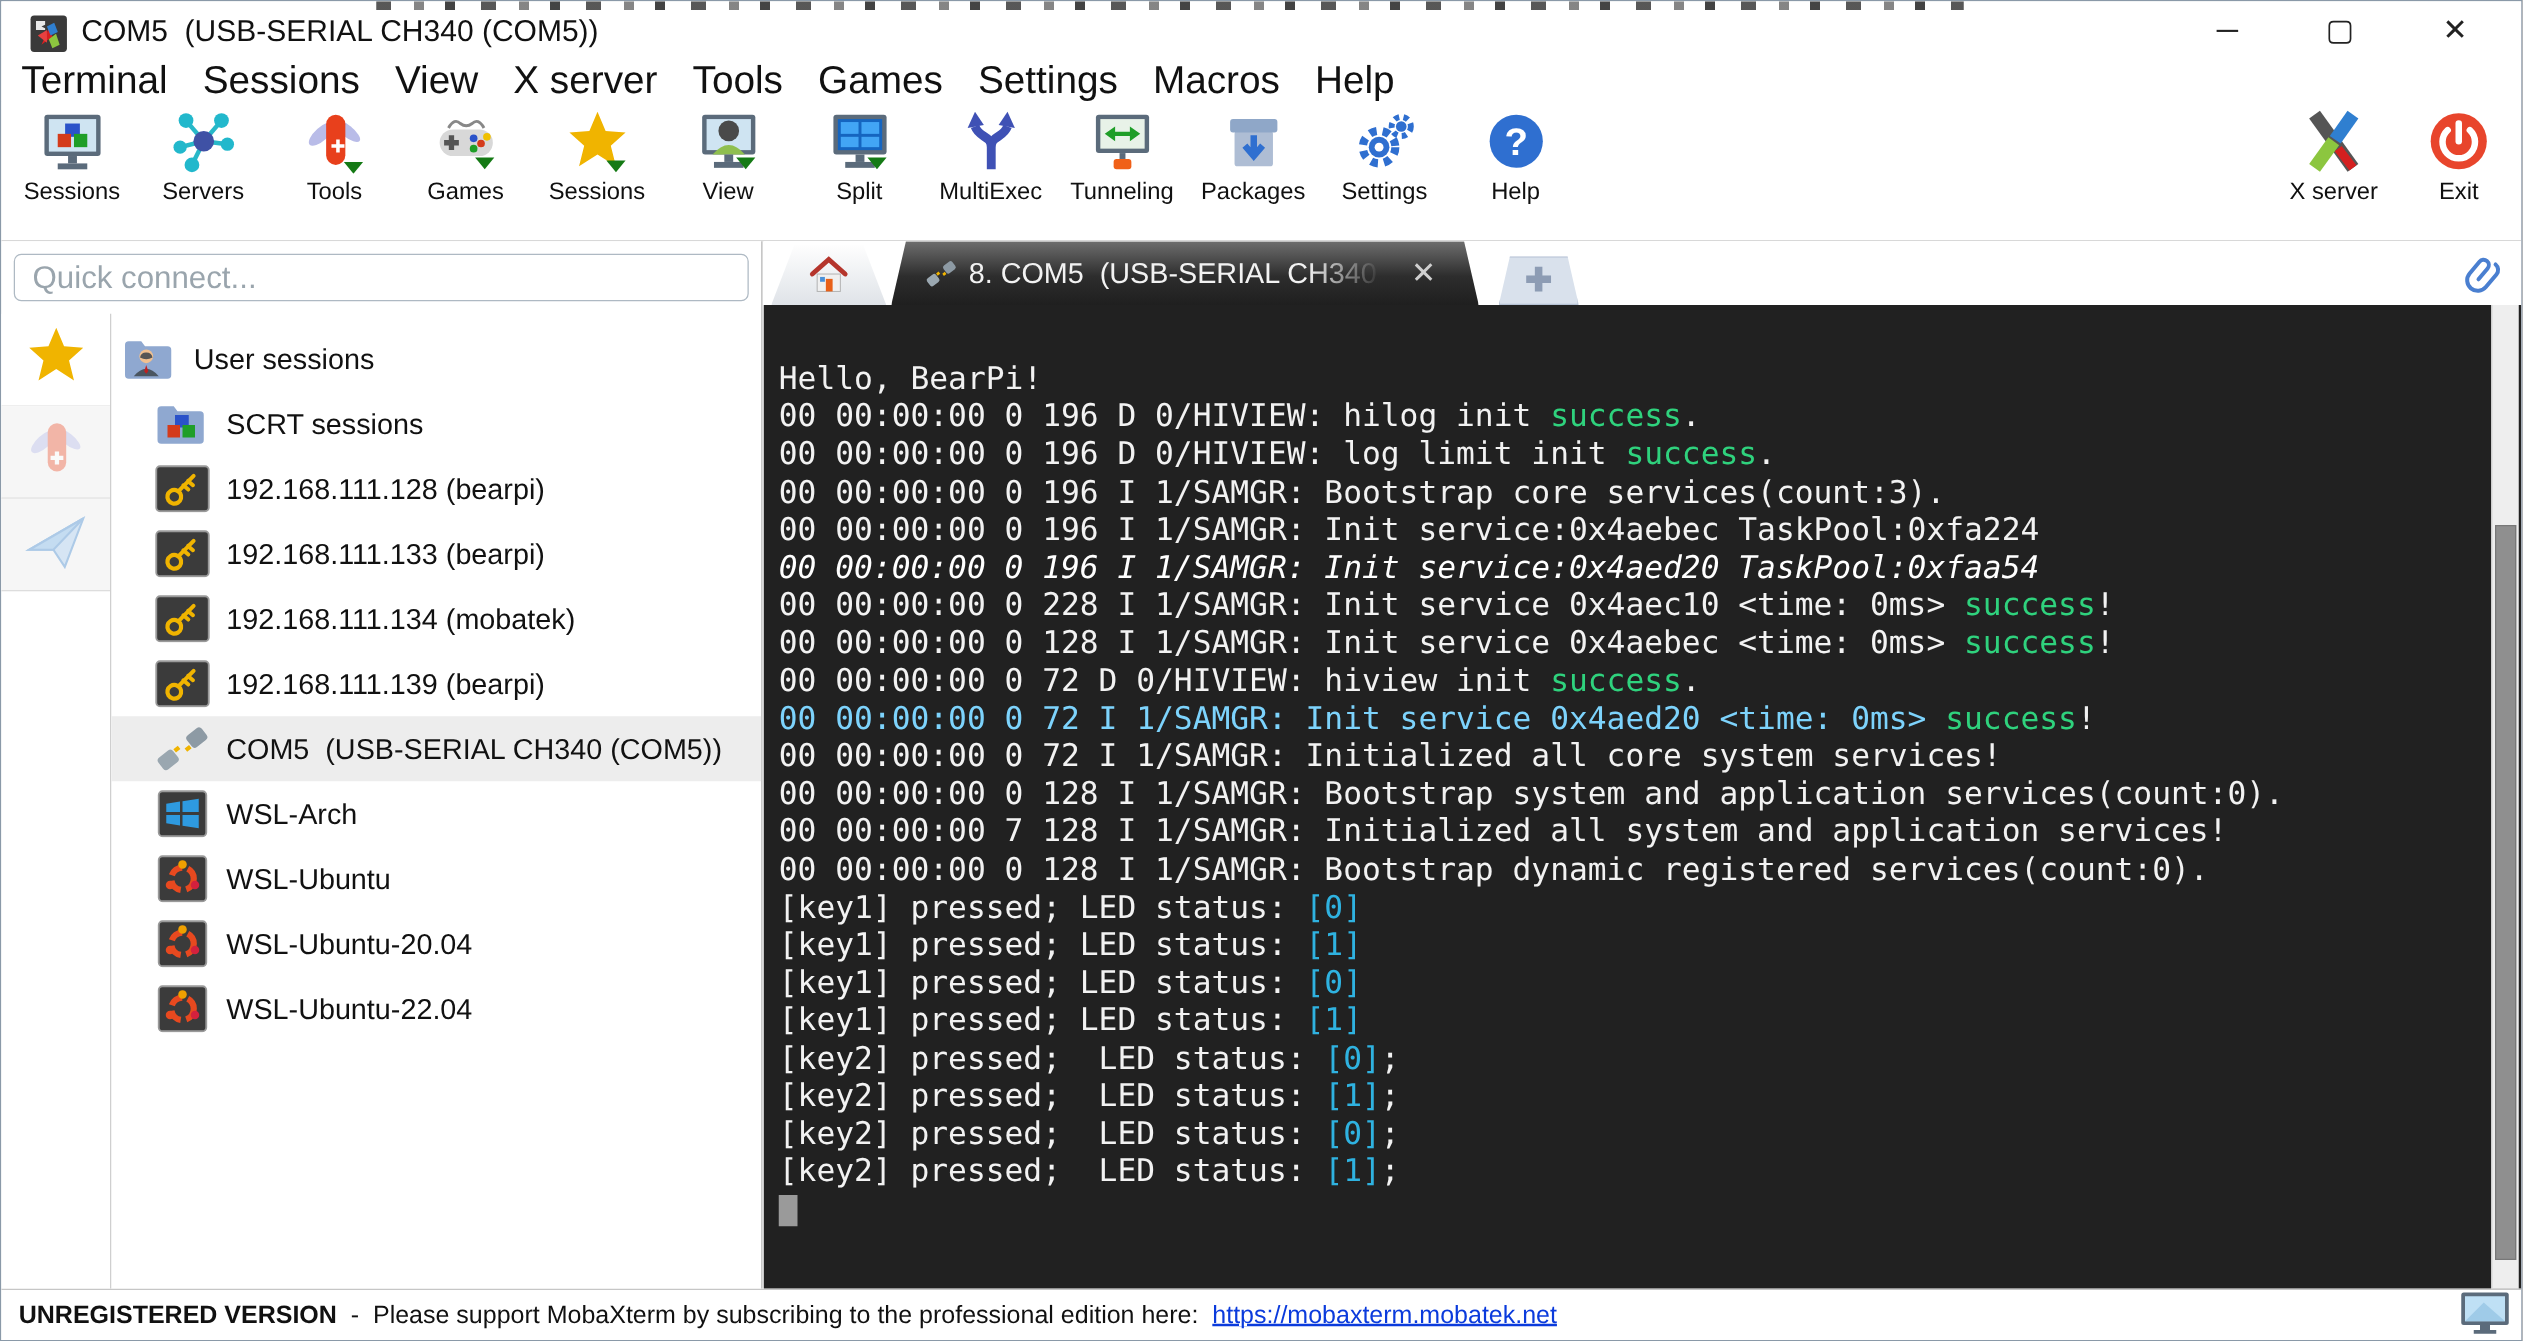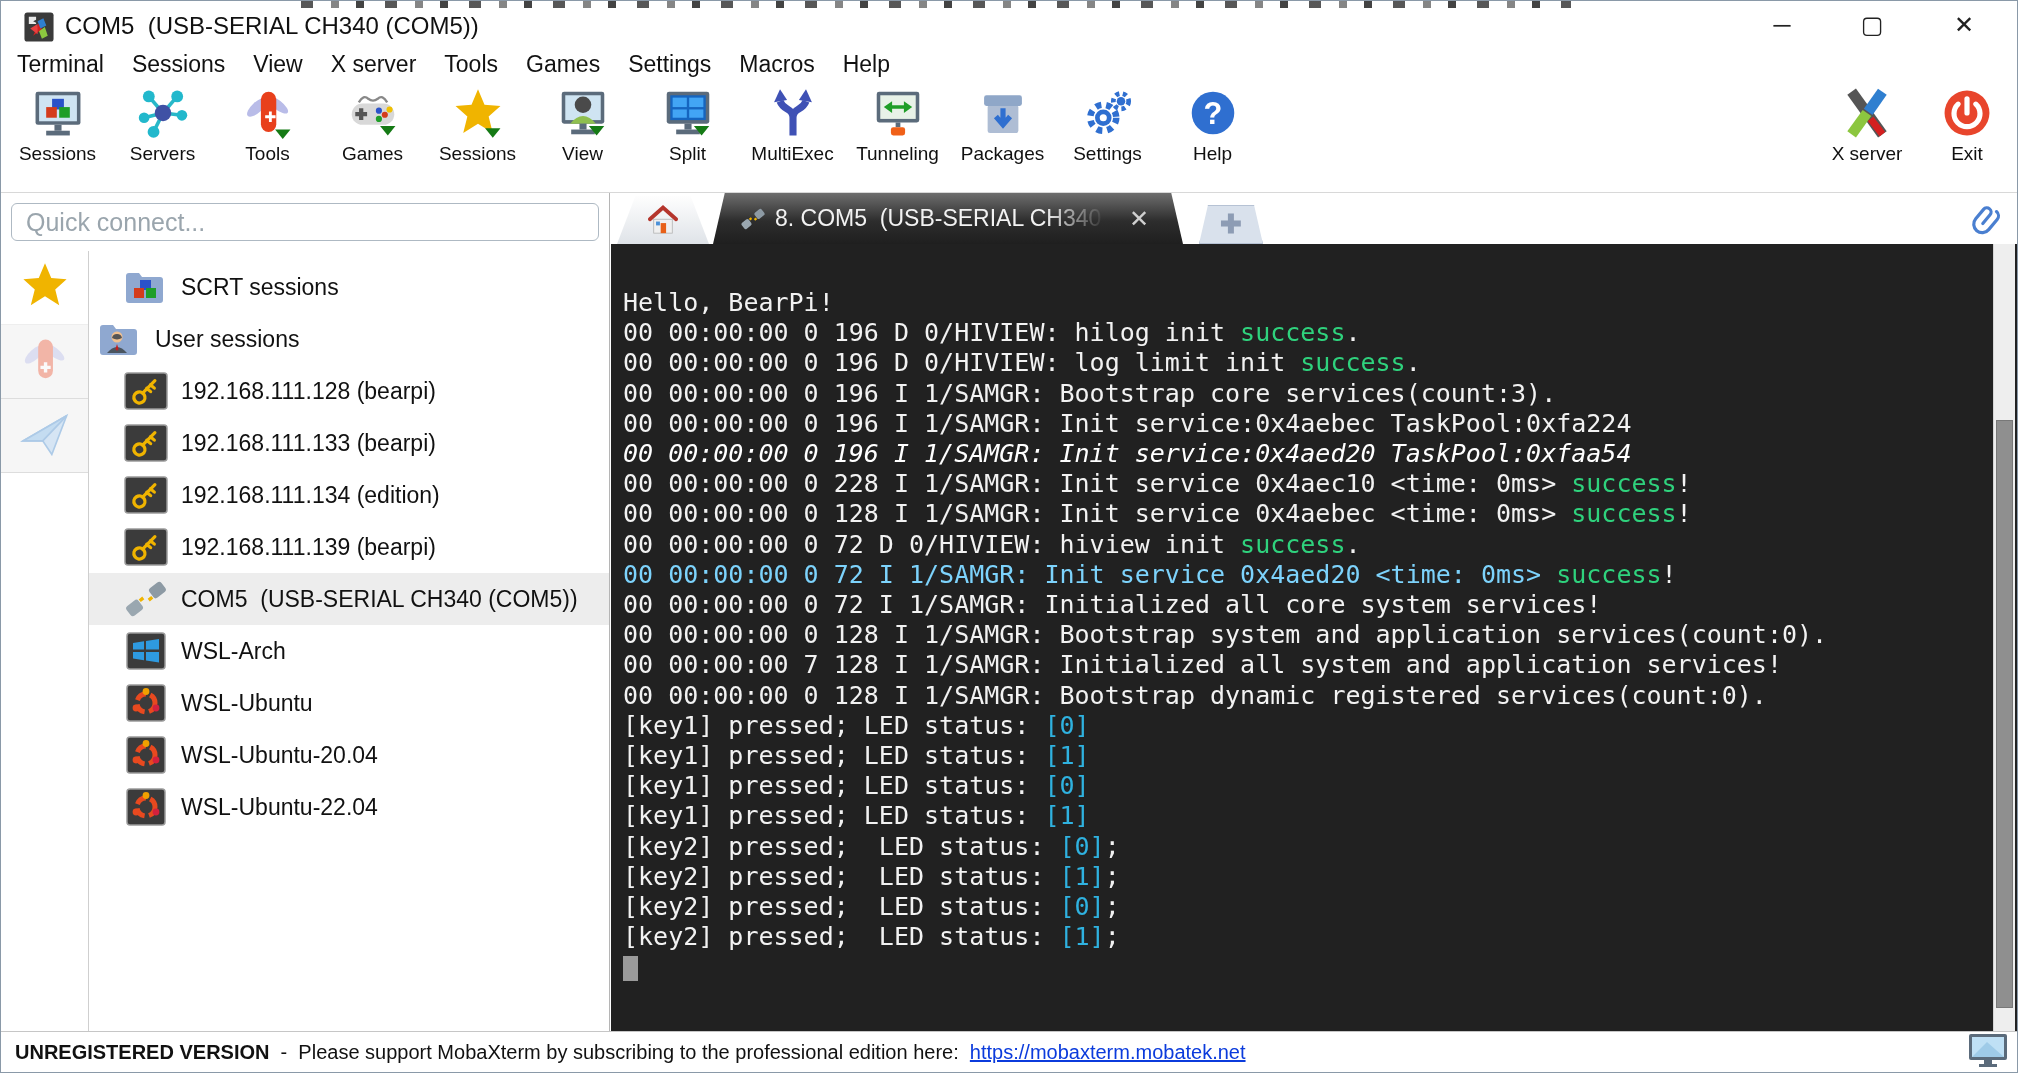--- a/index.html
+++ b/index.html
@@ -9,21 +9,21 @@
   
   .titlebar{position:absolute;top:0;left:0;right:0;height:46px;background:#fff;}
   .bg-remnant{position:absolute;top:0;left:300px;width:1270px;height:7px;opacity:.85;
     background:repeating-linear-gradient(90deg,#3a3a3a 0 12px,transparent 12px 30px,#707070 30px 38px,transparent 38px 55px,#222 55px 63px,transparent 63px 84px);}
   .app-icon{position:absolute;left:22px;top:10px;width:32px;height:32px;}
   .title-text{position:absolute;left:64px;top:11px;font-size:24px;white-space:pre;}
   .winbtn{position:absolute;top:6px;width:54px;height:36px;text-align:center;line-height:36px;font-size:24px;color:#222;cursor:default;}
   .winbtn.min{right:208px;} .winbtn.max{right:118px;} .winbtn.close{right:26px;}
   
   .menubar{position:absolute;top:46px;left:0;right:0;height:34px;background:#fff;display:flex;align-items:center;padding-left:2px;}
-  .menu-item{font-size:23px;padding:2px 14px;white-space:pre;}
+  .menu-item{font-size:31px;padding:2px 14px;white-space:pre;}
   
   .toolbar{position:absolute;top:80px;left:0;right:0;height:112px;background:#fff;border-bottom:1px solid #d8d8d8;display:flex;align-items:flex-start;padding:6px 0 0 4px;}
   .tbtn{width:105px;display:flex;flex-direction:column;align-items:center;gap:2px;}
   .tbtn .icon{width:52px;height:52px;display:block;}
   .tbtn .icon svg{width:52px;height:52px;display:block;}
   .tbtn .tlabel{font-size:19px;color:#101010;margin-top:2px;white-space:nowrap;}
   .toolbar .spacer{flex:1;}
   .tbtn.right{width:100px;}
   
   .sidebar{position:absolute;top:192px;left:0;width:609px;bottom:41px;background:#fff;border-right:1px solid #b5b5b5;}
@@ -302,54 +302,54 @@
               </svg></span>
           </div>
           <div class="strip-btn">
             <span class="icon"><svg viewBox="0 0 44 44" opacity="0.8">
                 <path d="M3 28 L41 6 L28 40 L20 28 Z" fill="#cfe2f4" stroke="#9cc0e4" stroke-width="1.5"></path>
                 <path d="M3 28 L41 6 L20 28 Z" fill="#b8d6f0" stroke="#9cc0e4" stroke-width="1.5"></path>
               </svg></span>
           </div>
         </div>
       <div class="tree" id="tree">
-          <div class="tree-row lvl1"><span class="tree-ic"><svg viewBox="0 0 46 38">
-                <path d="M3 8 a3 3 0 0 1 3-3 h10 l3 4 h18 a3 3 0 0 1 3 3 v20 a3 3 0 0 1 -3 3 H6 a3 3 0 0 1 -3 -3 z" fill="#8fa8d0"></path>
-                <rect x="17" y="12" width="11" height="10" fill="#2a52c9"></rect>
-                <rect x="11" y="20" width="10" height="10" fill="#d43b1b"></rect>
-                <rect x="23" y="20" width="10" height="10" fill="#1f9e28"></rect>
-              </svg></span><span>SCRT sessions</span></div>
           <div class="tree-row lvl0"><span class="tree-ic"><svg viewBox="0 0 46 38">
                 <path d="M3 8 a3 3 0 0 1 3-3 h10 l3 4 h18 a3 3 0 0 1 3 3 v20 a3 3 0 0 1 -3 3 H6 a3 3 0 0 1 -3 -3 z" fill="#8fa8d0"></path>
                 <circle cx="20" cy="17" r="5.5" fill="#f0c090"></circle>
                 <path d="M20 14 a5 5 0 0 1 5 4 a10 10 0 0 1 -10 0 a5 5 0 0 1 5 -4z" fill="#555"></path>
                 <path d="M10 33 q10 -12 20 0 z" fill="#4a5560"></path>
                 <path d="M20 24 l1.6 5 -1.6 2 -1.6 -2 z" fill="#c02020"></path>
               </svg></span><span>User sessions</span></div>
           <div class="tree-row lvl1"><span class="tree-ic"><svg viewBox="0 0 46 38">
+                <path d="M3 8 a3 3 0 0 1 3-3 h10 l3 4 h18 a3 3 0 0 1 3 3 v20 a3 3 0 0 1 -3 3 H6 a3 3 0 0 1 -3 -3 z" fill="#8fa8d0"></path>
+                <rect x="17" y="12" width="11" height="10" fill="#2a52c9"></rect>
+                <rect x="11" y="20" width="10" height="10" fill="#d43b1b"></rect>
+                <rect x="23" y="20" width="10" height="10" fill="#1f9e28"></rect>
+              </svg></span><span>SCRT sessions</span></div>
+          <div class="tree-row lvl1"><span class="tree-ic"><svg viewBox="0 0 46 38">
                 <rect x="2" y="1" width="42" height="36" rx="3" fill="#3b3b3b" stroke="#9a9a9a" stroke-width="1.5"></rect>
                 <g transform="rotate(-32 23 19)">
                   <circle cx="14" cy="21" r="5.5" fill="none" stroke="#f0b400" stroke-width="3.4"></circle>
                   <path d="M19 19 L36 15 M30 16 l1.6 5 M25 17 l1.6 5" stroke="#f0b400" stroke-width="3.2" stroke-linecap="round"></path>
                 </g>
               </svg></span><span>192.168.111.128 (bearpi)</span></div>
           <div class="tree-row lvl1"><span class="tree-ic"><svg viewBox="0 0 46 38">
                 <rect x="2" y="1" width="42" height="36" rx="3" fill="#3b3b3b" stroke="#9a9a9a" stroke-width="1.5"></rect>
                 <g transform="rotate(-32 23 19)">
                   <circle cx="14" cy="21" r="5.5" fill="none" stroke="#f0b400" stroke-width="3.4"></circle>
                   <path d="M19 19 L36 15 M30 16 l1.6 5 M25 17 l1.6 5" stroke="#f0b400" stroke-width="3.2" stroke-linecap="round"></path>
                 </g>
               </svg></span><span>192.168.111.133 (bearpi)</span></div>
           <div class="tree-row lvl1"><span class="tree-ic"><svg viewBox="0 0 46 38">
                 <rect x="2" y="1" width="42" height="36" rx="3" fill="#3b3b3b" stroke="#9a9a9a" stroke-width="1.5"></rect>
                 <g transform="rotate(-32 23 19)">
                   <circle cx="14" cy="21" r="5.5" fill="none" stroke="#f0b400" stroke-width="3.4"></circle>
                   <path d="M19 19 L36 15 M30 16 l1.6 5 M25 17 l1.6 5" stroke="#f0b400" stroke-width="3.2" stroke-linecap="round"></path>
                 </g>
-              </svg></span><span>192.168.111.134 (edition)</span></div>
+              </svg></span><span>192.168.111.134 (mobatek)</span></div>
           <div class="tree-row lvl1"><span class="tree-ic"><svg viewBox="0 0 46 38">
                 <rect x="2" y="1" width="42" height="36" rx="3" fill="#3b3b3b" stroke="#9a9a9a" stroke-width="1.5"></rect>
                 <g transform="rotate(-32 23 19)">
                   <circle cx="14" cy="21" r="5.5" fill="none" stroke="#f0b400" stroke-width="3.4"></circle>
                   <path d="M19 19 L36 15 M30 16 l1.6 5 M25 17 l1.6 5" stroke="#f0b400" stroke-width="3.2" stroke-linecap="round"></path>
                 </g>
               </svg></span><span>192.168.111.139 (bearpi)</span></div>
           <div class="tree-row lvl1 selected"><span class="tree-ic"><svg viewBox="0 0 46 38">
                 <g transform="rotate(-38 23 19)">
                   <rect x="1" y="13" width="15" height="12" rx="3" fill="#9aa7b0"></rect>

